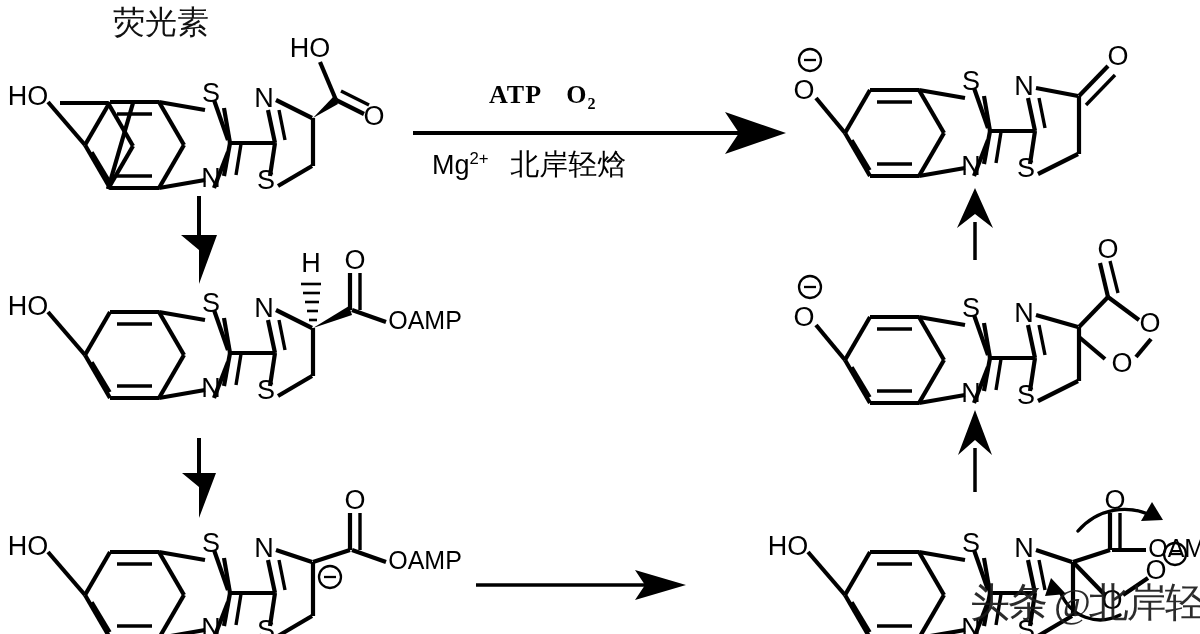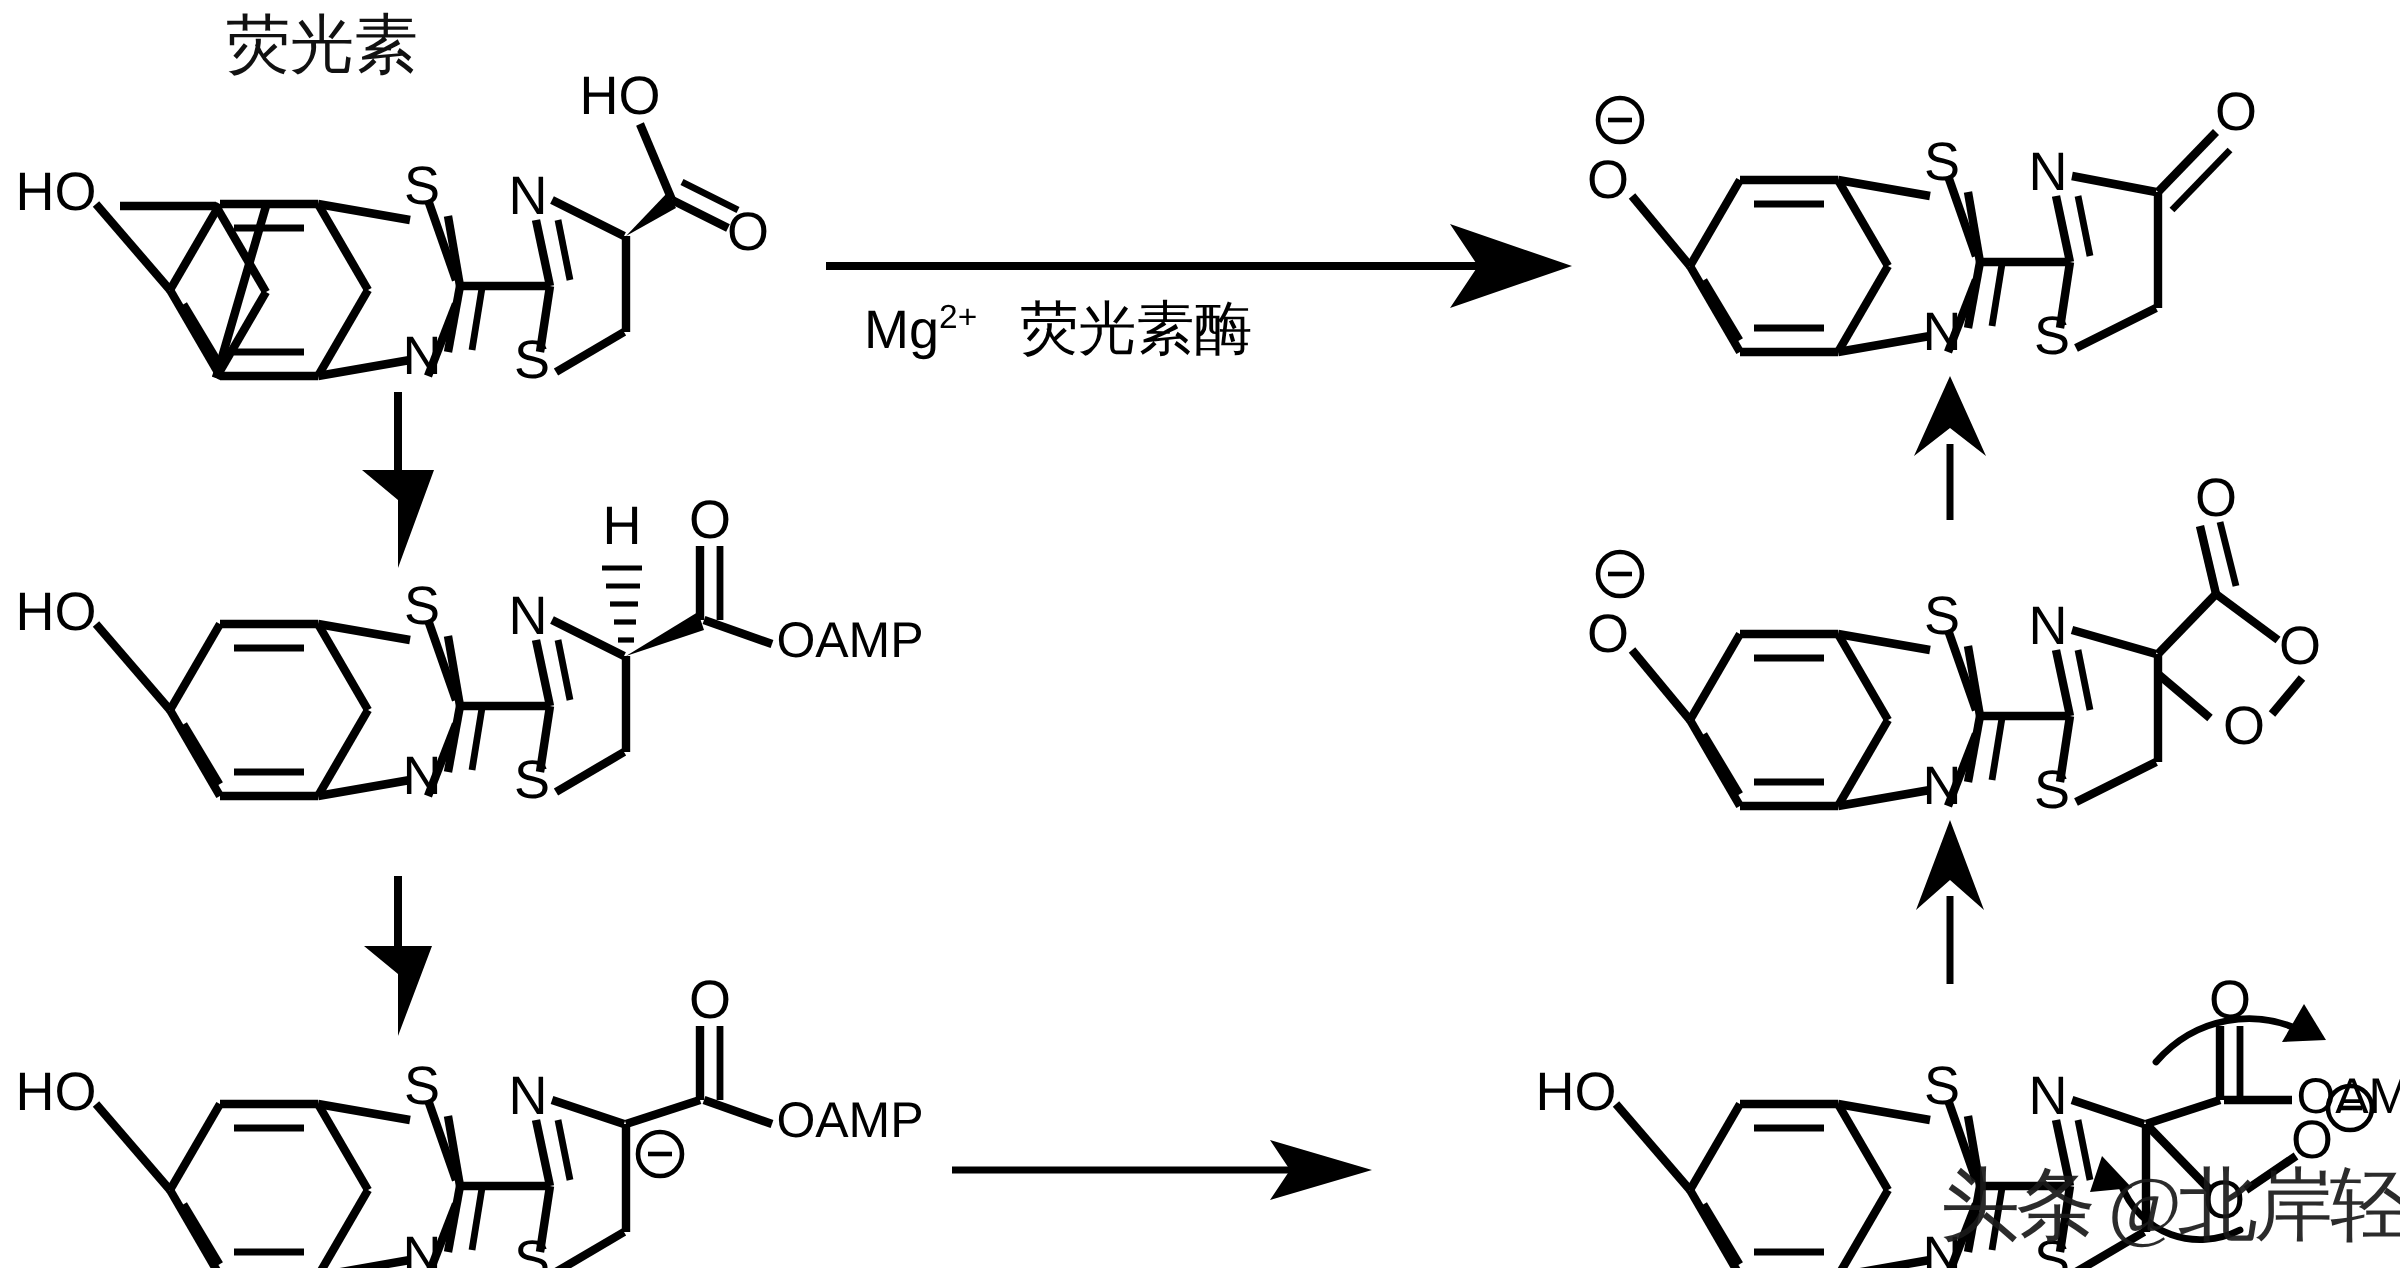--- a/index.html
+++ b/index.html
@@ -97,23 +97,27 @@
       <path class="bond" d="M336,100 L364,114"></path>
       <path class="bond-thin" d="M341,91 L369,105"></path>
       <text class="atom" x="374" y="118">O</text>
     </g>
   </svg>
 
   <svg width="1200" height="634">
     <line class="arrow-body" x1="413" y1="133" x2="740" y2="133" stroke-width="4"></line>
     <polygon class="arrow-head" points="725,112 786,133 725,154 739,133"></polygon>
   </svg>
+  <div class="rxn-label" id="lbl-top">
+    <span>ATP</span>
+    <span style="display:inline-block;width:18px"></span><span>O</span><sub>2</sub>
+  </div>
   <div class="rxn-label" id="lbl-bot">
     <span class="mg">Mg</span><sup>2+</sup>
-    <span style="display:inline-block;width:14px"></span><span class="enz">荧光素酶</span>
+    <span style="display:inline-block;width:14px"></span><span class="enz">北岸轻焓</span>
   </div>
 
   <svg width="1200" height="634">
     <line class="arrow-body" x1="199" y1="196" x2="199" y2="240" stroke-width="4"></line>
     <polygon class="arrow-head" points="181,235 217,235 199,284 199,250"></polygon>
   </svg>
 
   <svg width="1200" height="634">
     <g transform="translate(0,210)">
       <path class="bond" d="M110,102 L159,102"></path>

